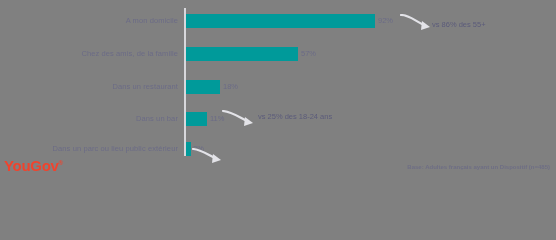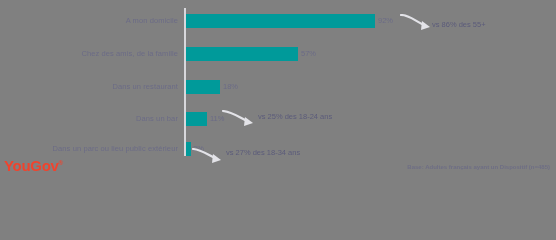--- a/index.html
+++ b/index.html
@@ -140,21 +140,20 @@
     <svg class="arrow" style="left:222px;top:110px;" width="36" height="18" viewBox="0 0 36 18">
       <path d="M1,1 C11,2 18,8 27,12" stroke="#e3e3e8" stroke-width="2.2" fill="none" stroke-linecap="round"></path>
       <path d="M23,7 L31,13 L22,16 Z" fill="#e3e3e8"></path>
     </svg>
     <div class="callout" style="left:258px;top:112px;text-align:center;">vs 25% des 18-24 ans</div>
 
     <svg class="arrow" style="left:192px;top:148px;" width="34" height="16" viewBox="0 0 34 16">
       <path d="M1,1 C10,2 16,7 25,11" stroke="#e3e3e8" stroke-width="2.2" fill="none" stroke-linecap="round"></path>
       <path d="M21,6 L29,12 L20,15 Z" fill="#e3e3e8"></path>
     </svg>
-    <div class="callout" style="left:226px;top:148px;">vs 27% des 18-34 ans</div>
 
   </div>
 
   <div class="logo"><span>YouGov</span><sup>®</sup></div>
 
   <div class="source">Base: Adultes français ayant un Dispositif (n=485)</div>
 
 </div>
 
 </body></html>

